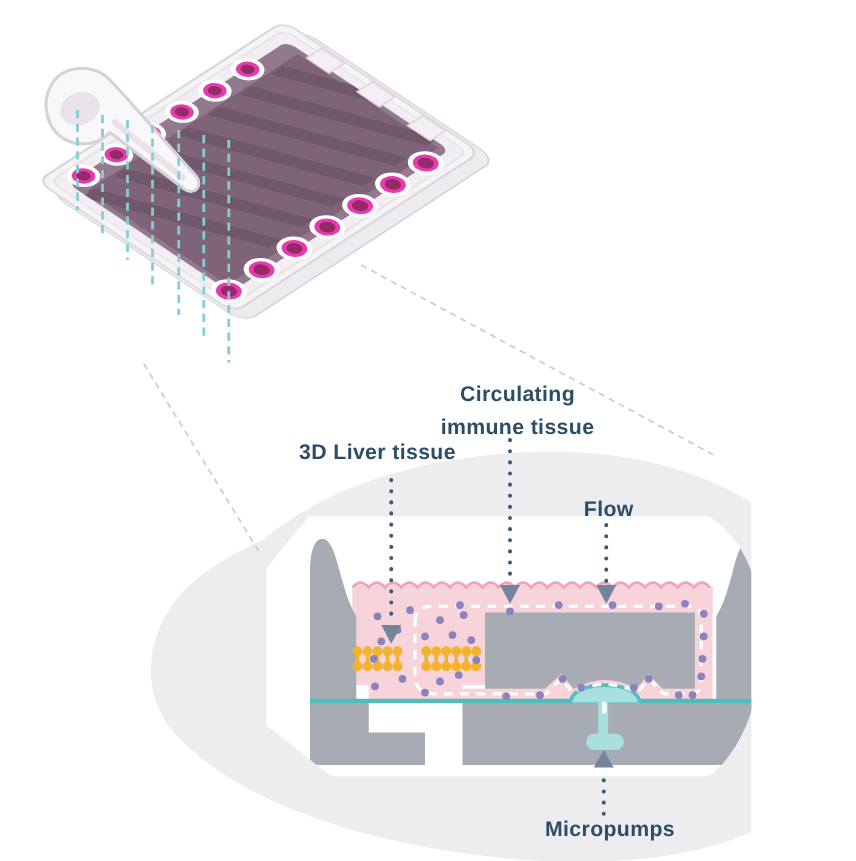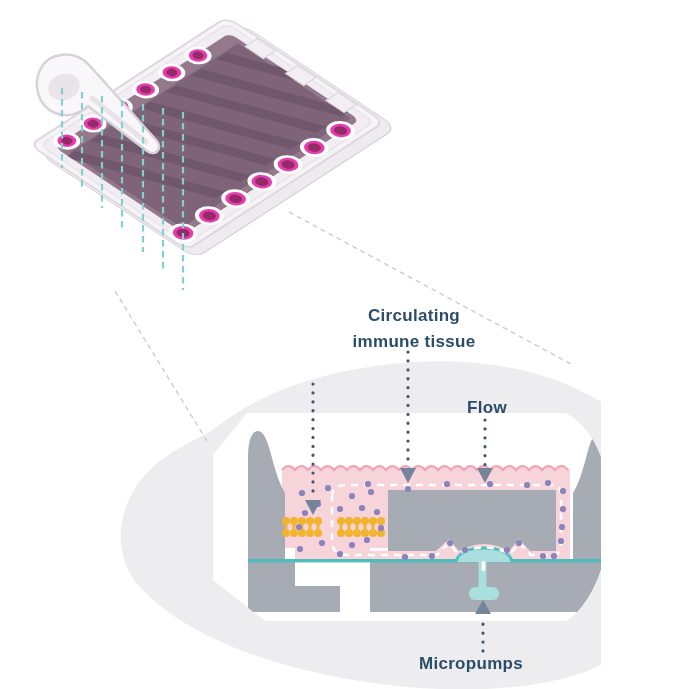--- a/index.html
+++ b/index.html
@@ -265,15 +265,16 @@
         <line x1="143" y1="104" x2="143" y2="252" stroke="var(--plane)" stroke-width="2.2" stroke-dasharray="6.5 4.5"></line>
         <line x1="163" y1="108" x2="163" y2="272" stroke="var(--plane)" stroke-width="2.2" stroke-dasharray="6.5 4.5"></line>
         <line x1="183" y1="112" x2="183" y2="290" stroke="var(--plane)" stroke-width="2.2" stroke-dasharray="6.5 4.5"></line>
       </g>
   </svg>
 
   <div class="lbl" style="left:334px;top:303px;width:160px;">
     <div>Circulating</div>
     <div>immune tissue</div>
   </div>
+  <div class="lbl" style="left:200px;top:349px;width:204px;">3D Liver tissue</div>
   <div class="lbl" style="left:437px;top:395px;width:100px;">Flow</div>
-  <div class="lbl" style="left:369px;top:651px;width:204px;">Micropumps</div>
+  <div class="lbl" style="left:386px;top:651px;width:204px;">Micropumps</div>
 </div>
 
 </body></html>

